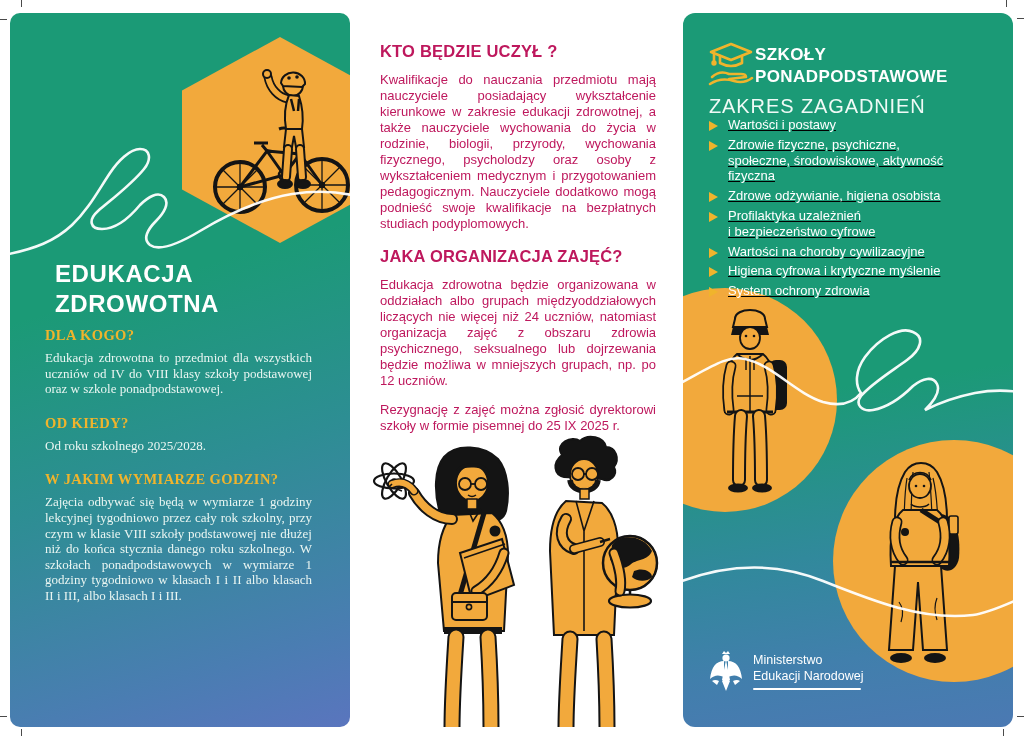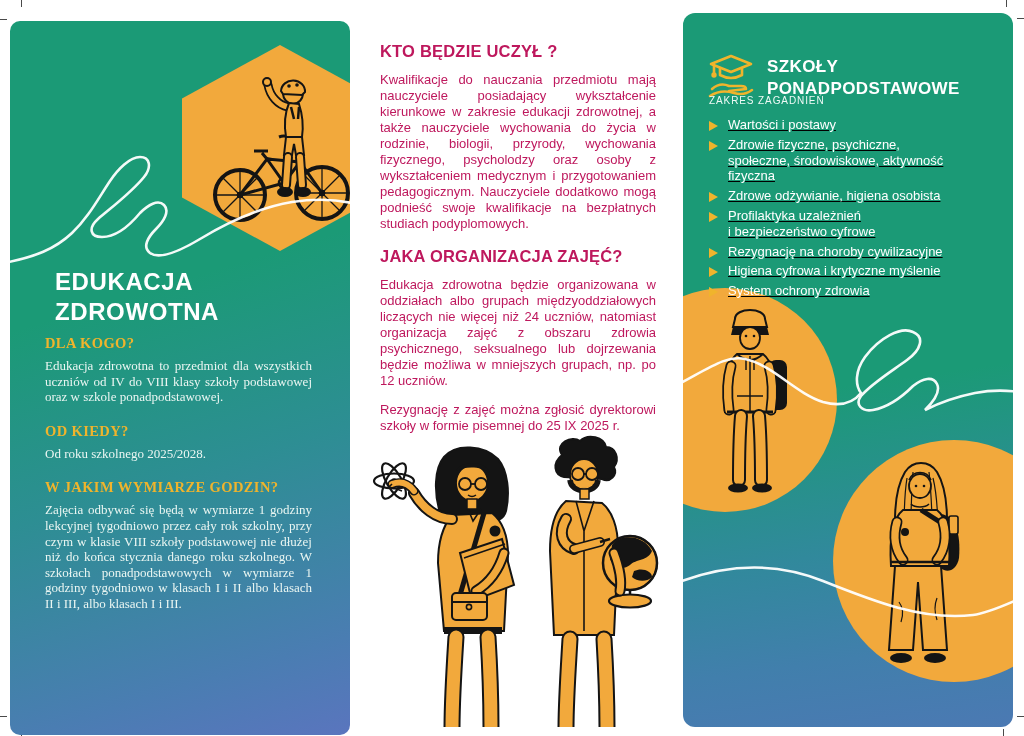--- a/index.html
+++ b/index.html
@@ -7,21 +7,20 @@
   .page { position:relative; width:1024px; height:736px; background:#fff; overflow:hidden; }
 
   
   .crop { position:absolute; background:#4a4a4a; }
 
   
   .panel { position:absolute; top:13px; height:714px; overflow:hidden; }
   .panel-left {
     left:10px; width:340px; border-radius:10px;
     background:linear-gradient(163deg,#1B9A76 0%,#1B9A76 38%,#2D8E93 62%,#4A7DB2 88%,#5A75BE 100%);
-    margin-top:8px;
   }
   .panel-mid { left:350px; width:333px; background:#ffffff; }
   .panel-right {
     left:683px; width:330px; border-radius:12px;
     background:linear-gradient(172deg,#1B9A76 0%,#1B9A76 52%,#31899C 74%,#417FAC 88%,#4B79B3 100%);
   }
 
   
   .hexagon { position:absolute; left:172px; top:24px; width:196px; height:206px; background:#F2A93C;
     clip-path:polygon(50% 0%, 100% 26%, 100% 74%, 50% 100%, 0% 74%, 0% 26%); }
@@ -35,23 +34,23 @@
   .lp-p { color:#EAF6F2; font-size:13px; line-height:15.6px; text-align:justify; margin-bottom:18px; }
 
   
   .mid-content { position:absolute; left:30px; top:29px; width:276px; }
   .mid-h { font-size:16.5px; font-weight:bold; color:#be185d; letter-spacing:0.2px; margin-bottom:11px; }
   .mid-p { font-size:13px; color:#be185d; line-height:16px; text-align:justify; margin-bottom:13px; }
   .mid-sec2 { margin-top:15px; }
   .teachers { position:absolute; left:14px; top:420px; }
 
   
-  .rp-header { position:absolute; left:24px; top:40px; display:flex; gap:12px; align-items:flex-start; }
+  .rp-header { position:absolute; left:24px; top:28px; display:flex; gap:0; align-items:flex-start; }
   .rp-title { width:190px; font-size:17px; font-weight:bold; color:#ffffff; line-height:1.32; letter-spacing:0.4px; margin-top:3px; }
-  .rp-sub { position:absolute; left:26px; top:82px; font-size:10px; color:#EFFAF6; letter-spacing:0.9px; }
+  .rp-sub { position:absolute; left:26px; top:82px; font-size:20px; color:#EFFAF6; letter-spacing:0.9px; }
   .rp-list { position:absolute; left:26px; top:104px; list-style:none; }
   .rp-list li { display:flex; gap:10px; margin-bottom:4px;text-decoration:underline; }
   .tri { flex:0 0 auto; width:0; height:0; margin-top:4px;
     border-left:9px solid #F0B42C; border-top:5px solid transparent; border-bottom:5px solid transparent; }
   .rp-list .txt { width:224px; font-size:13px; color:#ffffff; line-height:15.8px; }
 
   .circle { position:absolute; background:#F2A93C; border-radius:50%; }
   .circle-boy { left:-70px; top:275px; width:224px; height:224px; }
   .circle-girl { left:150px; top:427px; width:242px; height:242px; }
   .circle svg { position:absolute; }
@@ -317,27 +316,46 @@
       <li>
           <span class="tri"></span>
           <span class="txt">Zdrowe odżywianie, higiena osobista</span>
         </li>
       <li>
           <span class="tri"></span>
           <span class="txt">Profilaktyka uzależnień i&nbsp;bezpieczeństwo cyfrowe</span>
         </li>
       <li>
           <span class="tri"></span>
-          <span class="txt">Rezygnację na choroby cywilizacyjne</span>
+          <span class="txt">Wartości na choroby cywilizacyjne</span>
         </li>
       <li>
           <span class="tri"></span>
           <span class="txt">Higiena cyfrowa i krytyczne myślenie</span>
         </li>
       <li>
           <span class="tri"></span>
           <span class="txt">System ochrony zdrowia</span>
         </li>
     </ul>
 
+    <div class="rp-logo">
+      <svg width="36" height="42" viewBox="0 0 36 42">
+        <g fill="#ffffff">
+          <path d="M14,4 l2,-3 l2,2 l2,-2 l2,3 z"></path>
+          <circle cx="18" cy="8" r="3.6"></circle>
+          <path d="M16,11 Q4,11 2,29 Q8,23 16,27 Z"></path>
+          <path d="M20,11 Q32,11 34,29 Q28,23 20,27 Z"></path>
+          <path d="M18,10 L14,30 Q18,36 22,30 Z"></path>
+          <path d="M14,31 L18,41 L22,31 Z"></path>
+          <path d="M4,31 q3,-2 7,0 l-2,4 z"></path>
+          <path d="M32,31 q-3,-2 -7,0 l2,4 z"></path>
+        </g>
+      </svg>
+      <div class="rp-logo-text">
+        <div>Ministerstwo</div>
+        <div>Edukacji Narodowej</div>
+        <div class="logo-divider"></div>
+      </div>
+    </div>
   </div>
 
 </div>
 
 </body></html>

